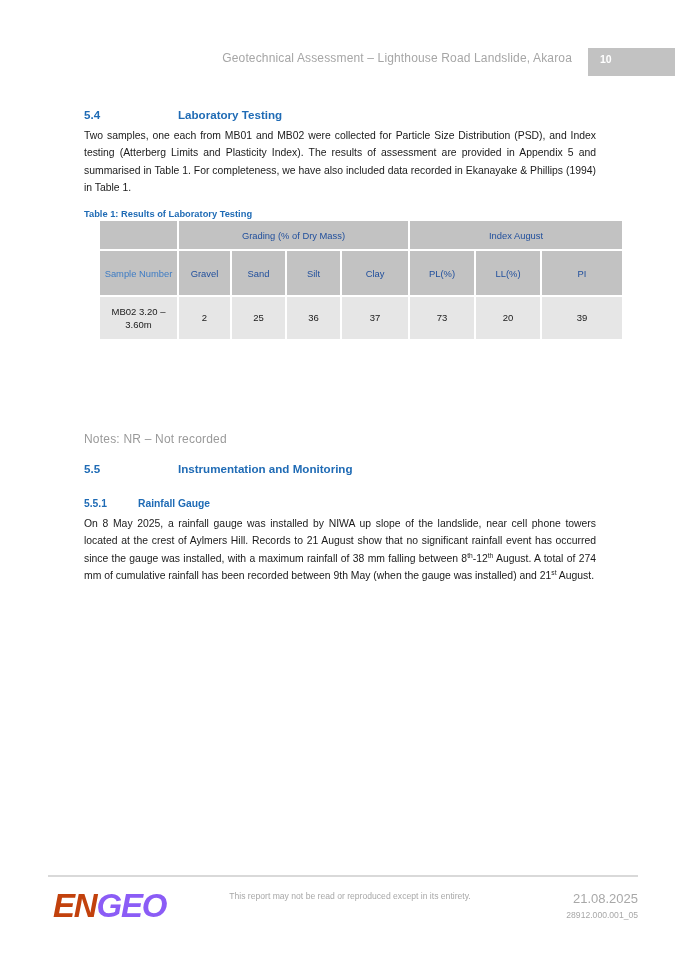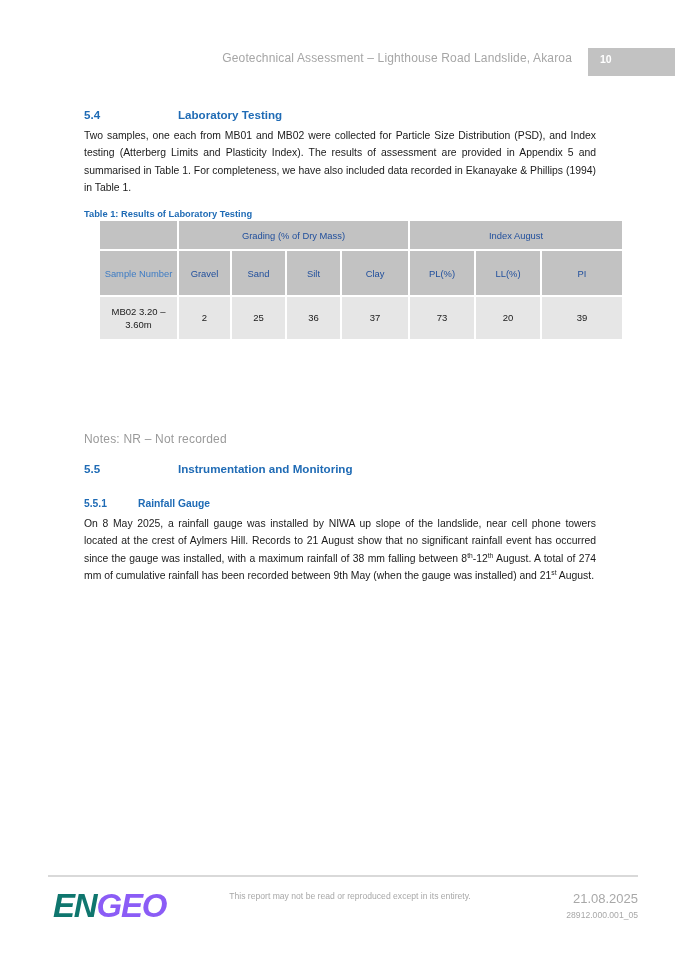--- a/index.html
+++ b/index.html
@@ -179,21 +179,21 @@
     position: absolute;
     left: 53px;
     top: 13px;
     font-size: 33px;
     font-style: italic;
     font-weight: bold;
     letter-spacing: -1.2px;
     line-height: 36px;
     white-space: nowrap;
   }
-  .logo .en { color: #0f766e; }
+  .logo .en { color: #c2410c; }
   .logo .geo { color: #8b5cf6; }
 
   .footer-disclaimer {
     position: absolute;
     left: 185px;
     top: 16px;
     width: 330px;
     text-align: center;
     font-size: 8.6px;
     color: #a8a8a8;

